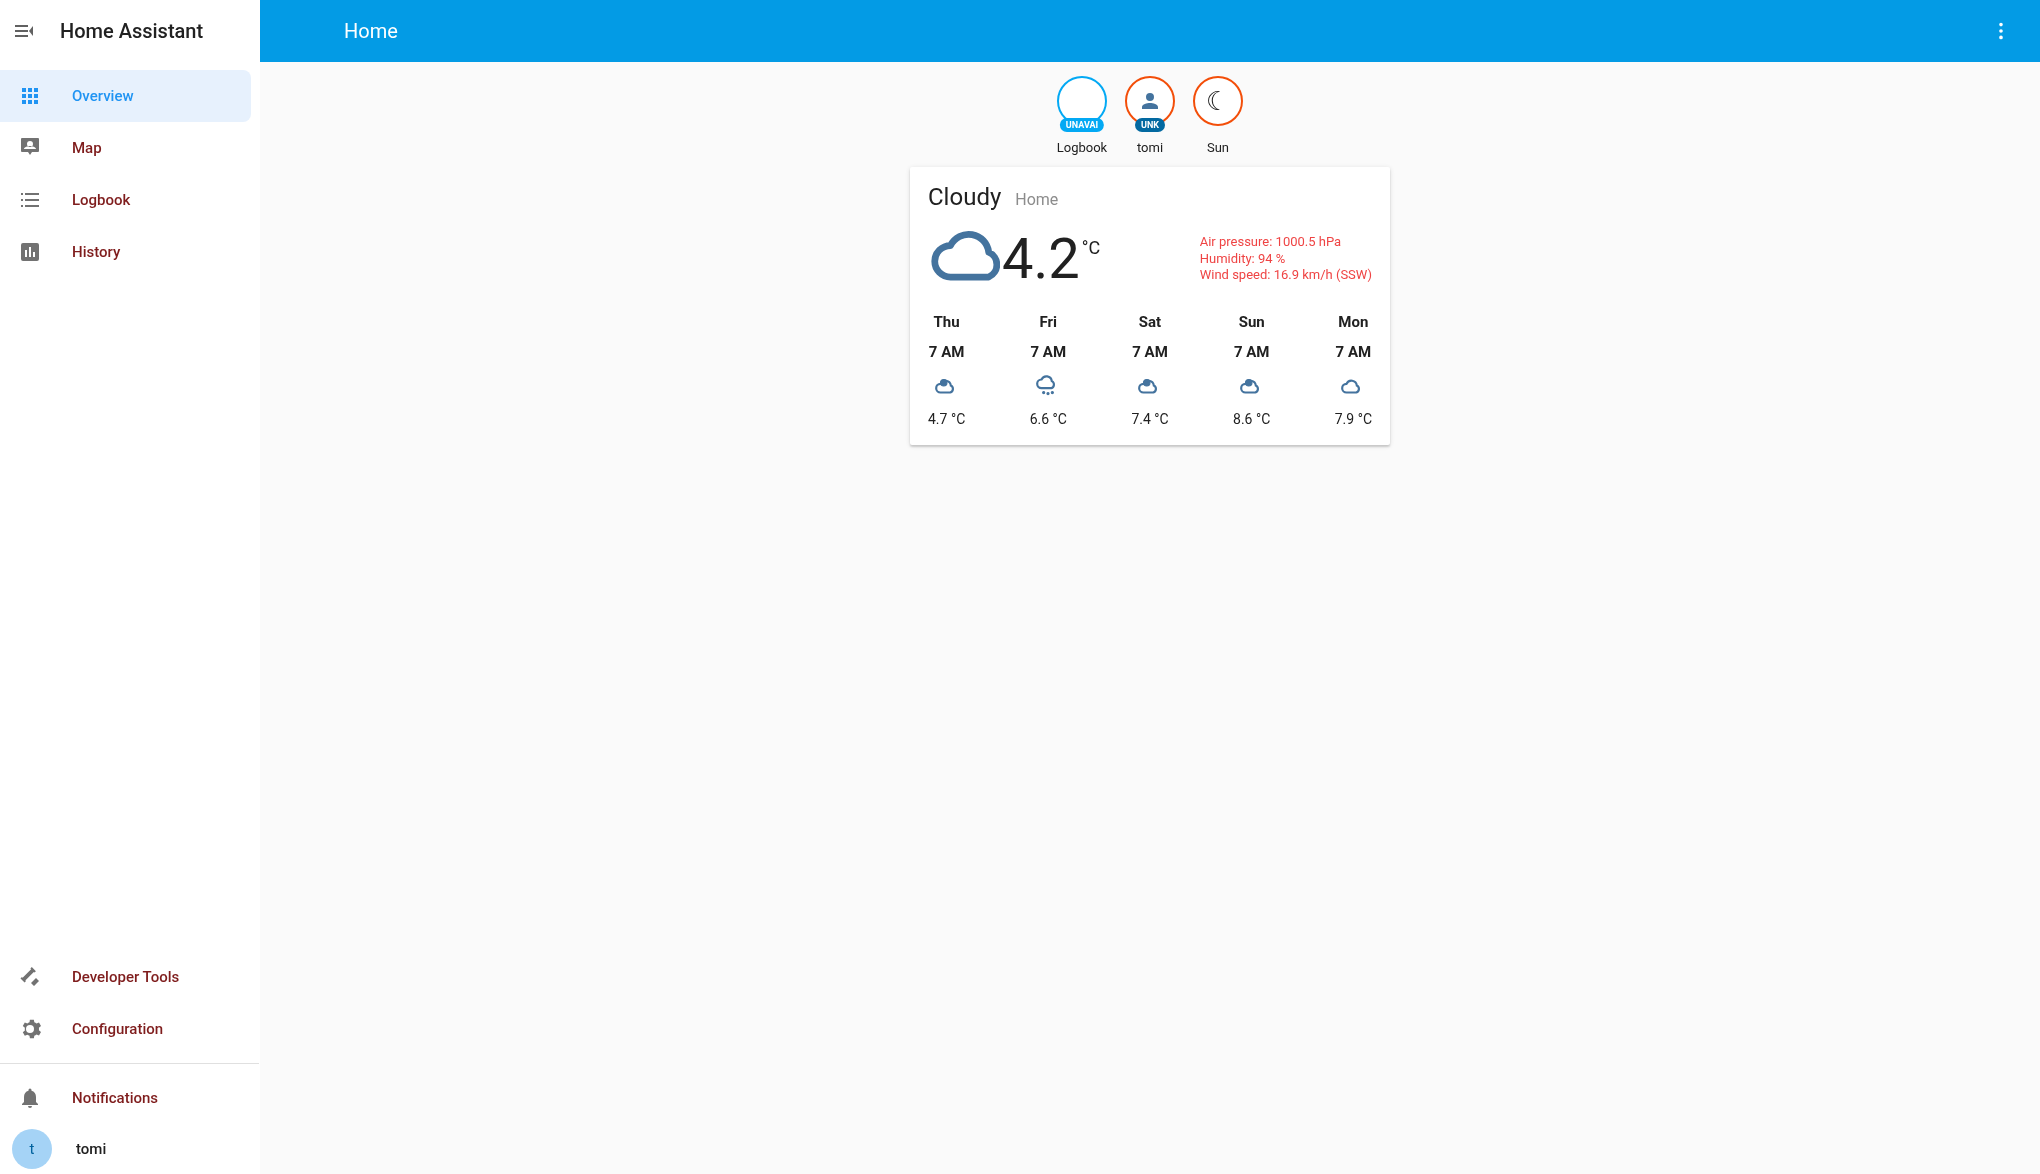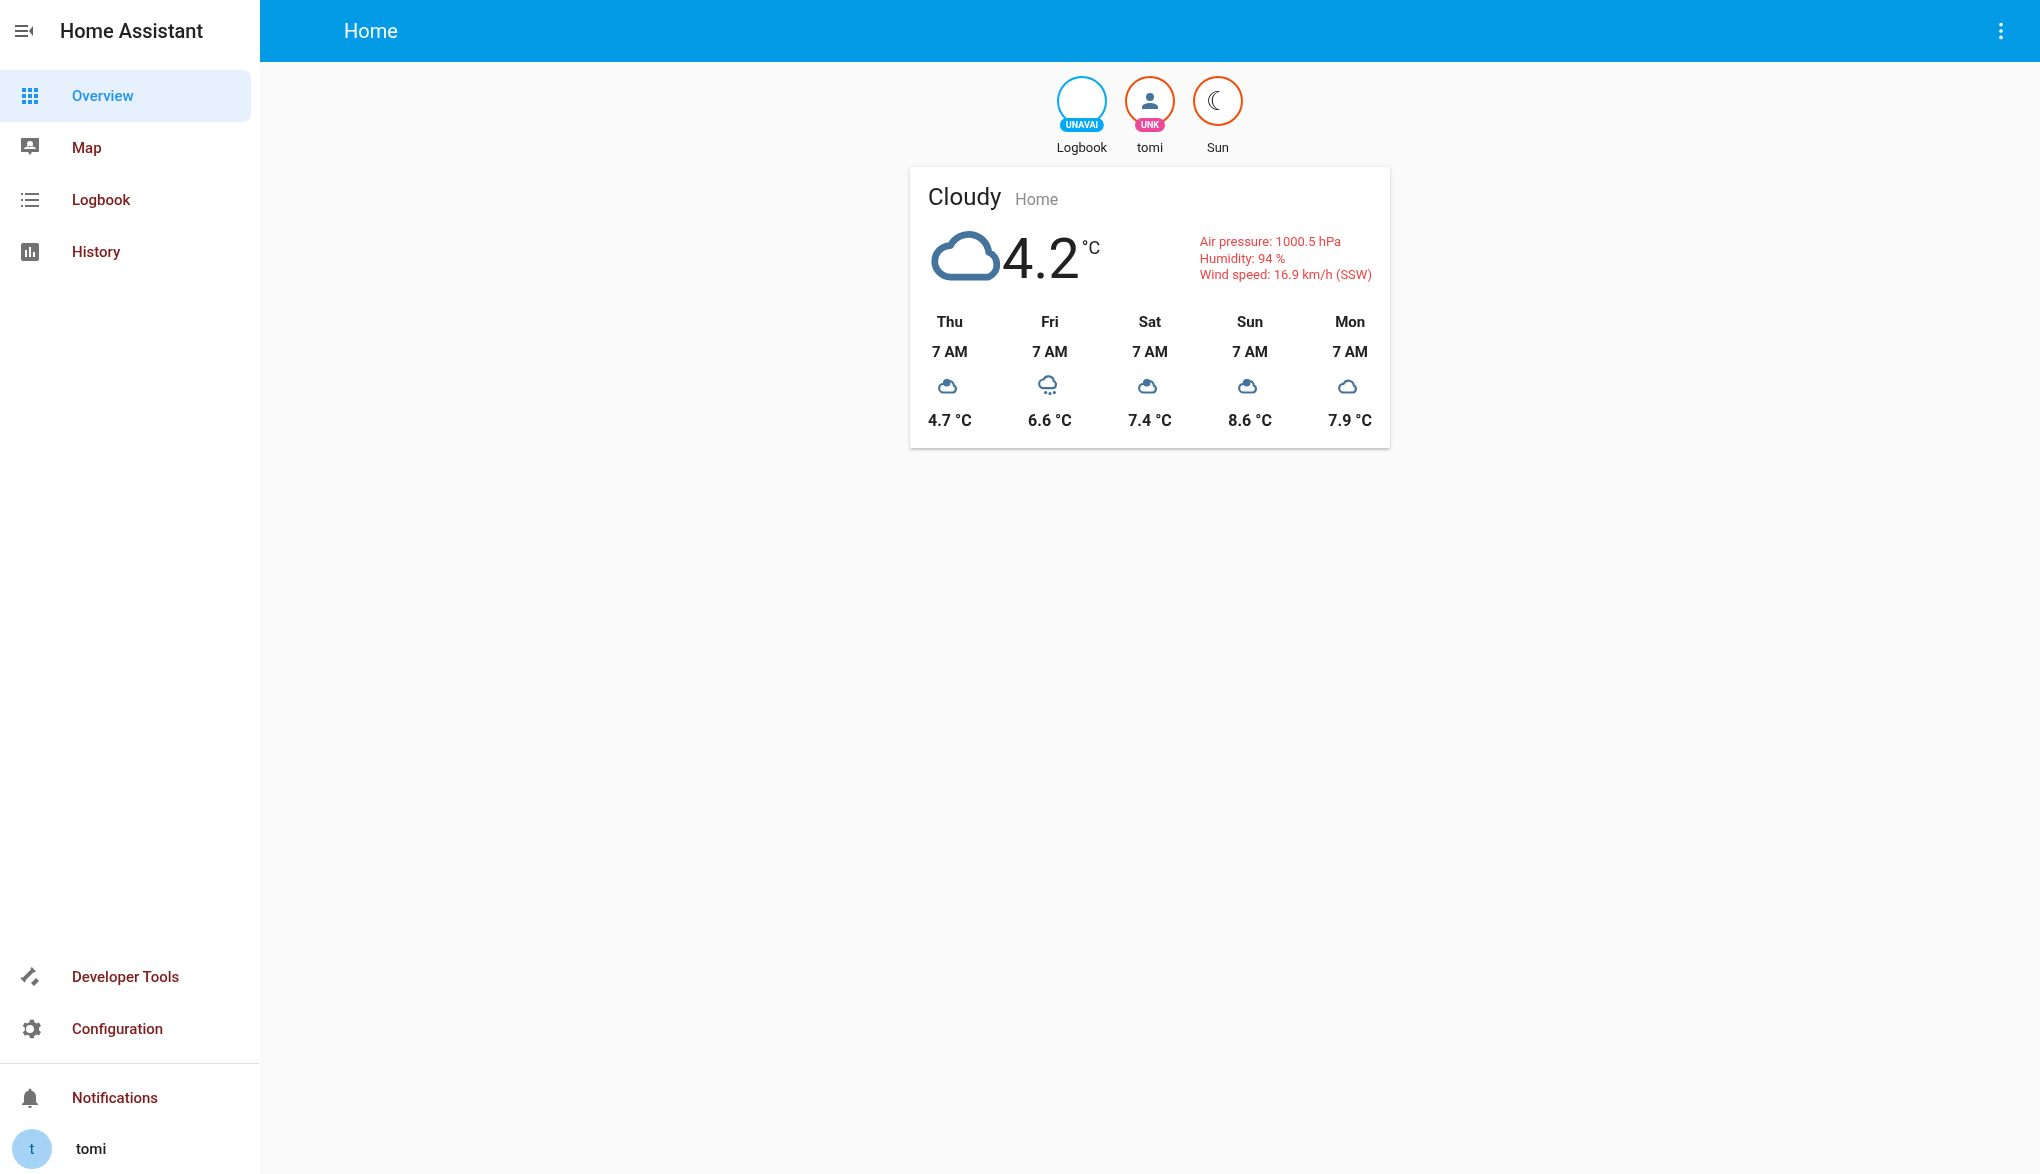--- a/index.html
+++ b/index.html
@@ -33,21 +33,21 @@
   .content { padding: 14px; display:flex; flex-direction:column; align-items:center; }
 
   
   .badges { display:flex; gap: 8px; margin-bottom: 12px; }
   .badge { display:flex; flex-direction:column; align-items:center; width: 60px; cursor:pointer; }
   .badge-circle { width:50px; height:50px; border-radius:50%; border:2px solid; background:#fff; display:flex; align-items:center; justify-content:center; position:relative; }
   .badge-circle.blue { border-color:#03a9f4; }
   .badge-circle.orange { border-color:#f34e09; }
   .badge-pill { position:absolute; bottom:-8px; left:50%; transform:translateX(-50%); font-size:9px; font-weight:700; color:#fff; padding:2px 6px; border-radius:10px; white-space:nowrap; }
   .pill-blue { background:#03a9f4; }
-  .pill-orange { background:#ec4899; }
+  .pill-orange { background:#0369a1; }
   .badge-label { font-size:13px; color:#212121; margin-top:14px; }
   .badge svg { fill:#44739e; width:24px; height:24px; }
   .moon-glyph { font-size:26px; color:#212121; line-height:1; transform: scaleX(-1); }
 
   
   .card { width: 480px; background:#fff; border-radius:2px; box-shadow: 0 2px 2px rgba(0,0,0,.14), 0 1px 5px rgba(0,0,0,.12); padding: 16px 18px 18px 18px; }
   .card-header { display:flex; align-items:baseline; gap: 14px; }
   .card-title { font-size:24px; color:#212121; }
   .card-sub { font-size:16px; color:#8c8c8c; }
 
@@ -56,21 +56,21 @@
   .temp-now { display:flex; align-items:flex-start; margin-left: 2px; }
   .temp-big { font-size:56px; font-weight:400; line-height:1; }
   .temp-unit { font-size:18px; margin-top:6px; margin-left:2px; }
   .attrs { margin-left:auto; color:#ef4444; font-size:13px; line-height:1.3; }
   .attrs .k::after { content: ": "; }
 
   .forecast { display:flex; justify-content:space-between; margin-top: 18px; }
   .fc { display:flex; flex-direction:column; align-items:center; gap:12px; font-size:15px; }
   .fc .day, .fc .time { font-weight:700; }
   .fc svg { width:26px; height:26px; fill:#44739e; stroke:#44739e; }
-  .fc .t { font-size:16px;font-weight:bold; }
+  .fc .t { font-size:14px; }
 
   svg { display:block; }
 </style>
 </head>
 <body>
 
 <aside class="sidebar">
   <div class="sidebar-header">
     <span class="sb-toggle">
       <svg viewBox="0 0 24 24">

